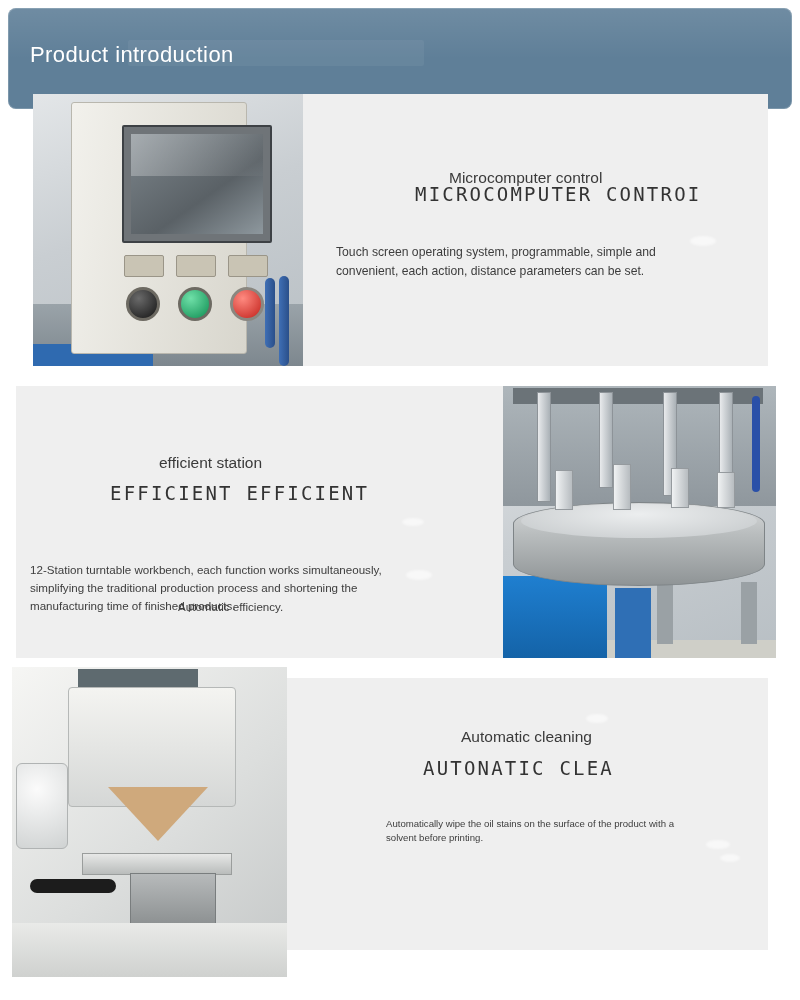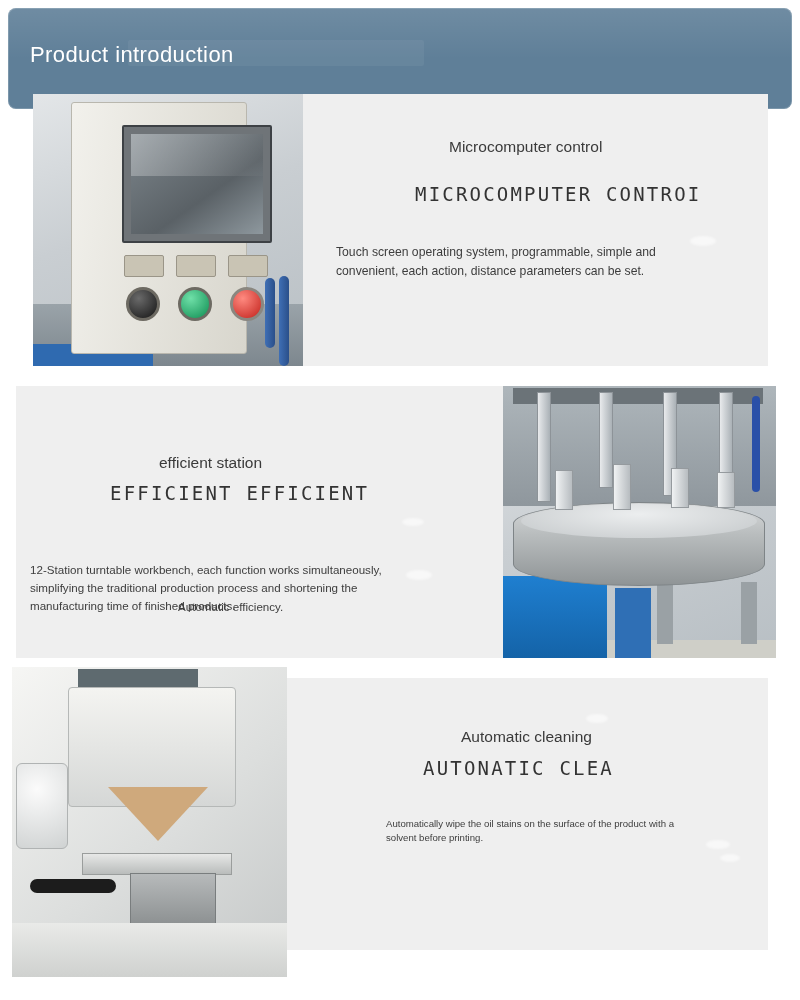--- a/index.html
+++ b/index.html
@@ -252,21 +252,21 @@
     color: #333333;
     white-space: nowrap;
   }
   .body-txt {
     font-size: 11.6px;
     line-height: 1.55;
     color: #3d3d3d;
   }
 
   
-  .s1-cn { left: 449px; top: 138px; }
+  .s1-cn { left: 449px; top: 169px; }
   .s1-en { left: 415px; top: 183px; }
   .s1-p  { left: 336px; top: 243px; width: 372px; font-size: 12.2px; }
 
   
   .s2-cn { left: 159px; top: 454px; }
   .s2-en { left: 110px; top: 482px; }
   .s2-p  { left: 30px;  top: 538px; width: 366px; margin-top: 23px; }
   .s2-p2 { left: 178px; top: 598px; width: 300px; }
 
   

